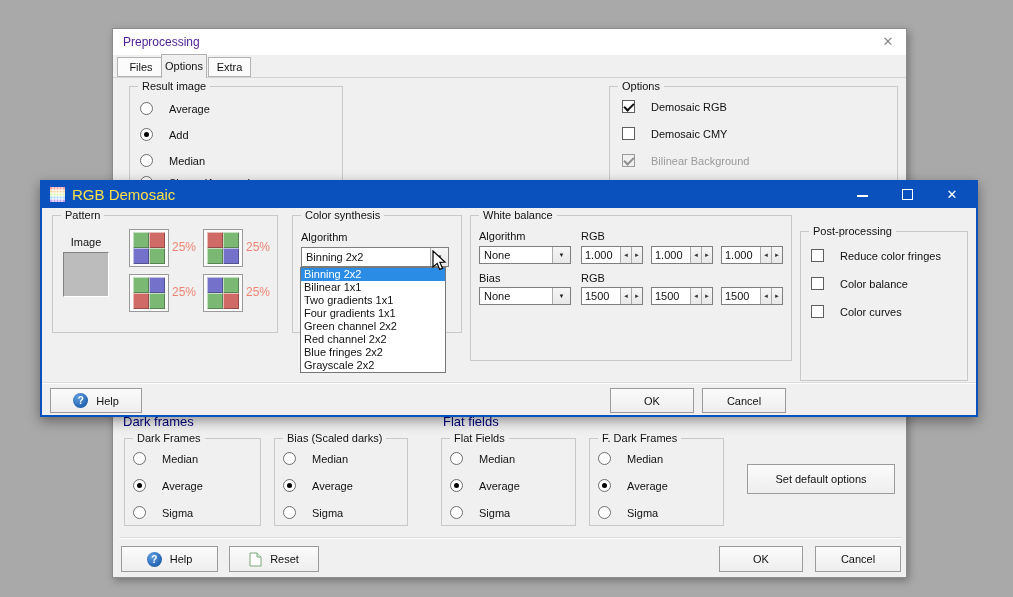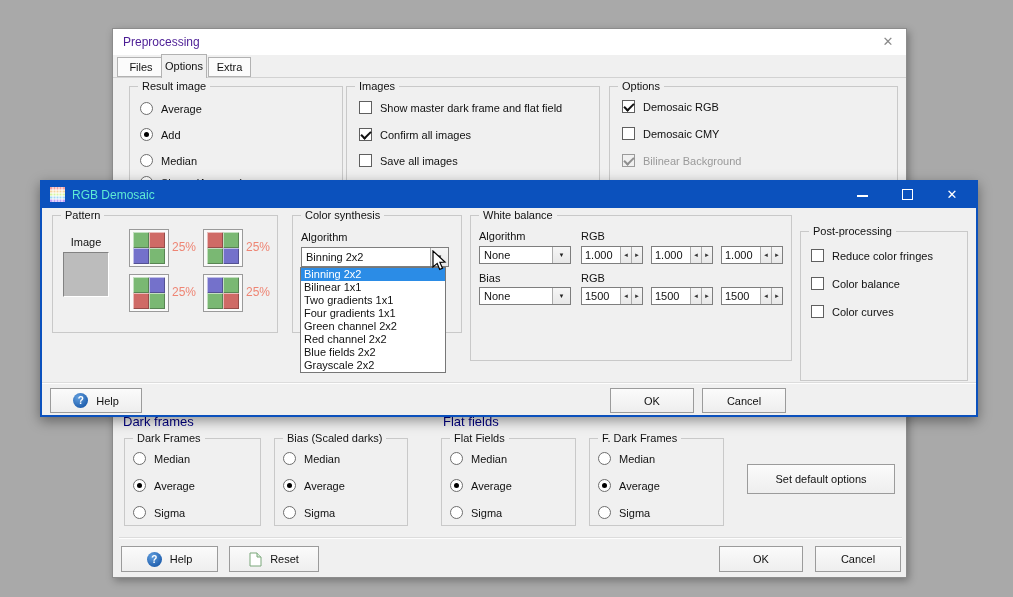--- a/index.html
+++ b/index.html
@@ -12,38 +12,38 @@
   .prep-tb{position:absolute;left:0;top:0;width:100%;height:26px;background:#ffffff}
   .prep-title{position:absolute;left:10px;top:0;line-height:26px;font-size:12px;color:#4c1d95}
   .prep-close{position:absolute;right:10px;top:0;line-height:26px;font-size:13px;color:#8a8a8a;width:16px;text-align:center}
   .tab{position:absolute;border:1px solid #b2b2b2;background:#fbfbfb;text-align:center;font-size:11px;line-height:19px;z-index:3}
   .tab.sel{background:#f0f0f0;border-bottom:none;line-height:22px;z-index:4}
   .panel-line{position:absolute;left:0;top:48px;width:100%;height:1px;background:#d2d2d2;z-index:2}
   
   .gb{position:absolute;border:1px solid #c9c9c9}
   .gb-title{position:absolute;top:-7px;left:8px;background:#f0f0f0;padding:0 4px;font-size:11px;line-height:13px;white-space:nowrap}
   .opt{position:absolute;display:flex;align-items:center;height:15px;white-space:nowrap}
-  .opt .lbl{margin-left:8px}
+  .opt .lbl{margin-left:16px}
   .opt.dis .lbl{color:#9a9a9a}
   .radio{width:13px;height:13px;border-radius:50%;border:1px solid #6e6e6e;background:#fff;position:relative;flex:none}
   .radio.on::after{content:"";position:absolute;left:3px;top:3px;width:5px;height:5px;border-radius:50%;background:#000}
   .cb{width:13px;height:13px;border:1px solid #5f5f5f;background:#fff;position:relative;flex:none}
   .cb.on::after{content:"";position:absolute;left:1px;top:2px;width:8px;height:4px;border-left:2px solid #111;border-bottom:2px solid #111;transform:rotate(-45deg)}
   .cb.dis{background:#f0f0f0;border-color:#9a9a9a}
   .cb.dis::after{border-color:#8f8f8f}
   .pbtn{position:absolute;background:linear-gradient(#fbfbfb,#eeeeee);border:1px solid #9b9b9b;display:flex;align-items:center;justify-content:center;font-size:11px;color:#111}
   .sechdr{position:absolute;color:var(--section-header,#000080);font-size:13px;white-space:nowrap}
   .divline{position:absolute;height:1px;background:#dcdcdc}
   .divline::after{content:"";position:absolute;left:0;top:1px;width:100%;height:1px;background:#fdfdfd}
   .help-ic{width:15px;height:15px;border-radius:50%;background:radial-gradient(circle at 35% 30%,#639fde,#1f5fae 75%);color:#fff;font-size:10px;font-weight:bold;display:flex;align-items:center;justify-content:center;margin-right:8px;flex:none}
   .reset-ic{margin-right:8px;flex:none}
   
   .rgbwin{left:40px;top:180px;width:938px;height:237px;border:2px solid var(--titlebar-blue,#0b51bd);box-shadow:0 4px 12px rgba(0,0,0,.40)}
   .rgb-tb{position:absolute;left:0;top:0;width:100%;height:26px;background:var(--titlebar-blue,#0b51bd)}
-  .rgb-title{position:absolute;left:30px;top:0;line-height:26px;font-size:12px;color:#5eead4}
+  .rgb-title{position:absolute;left:30px;top:0;line-height:26px;font-size:15px;color:#fde047}
   .rgb-ic{position:absolute;left:8px;top:5px}
   .t-min{position:absolute;left:815px;top:13px;width:11px;height:2px;background:#fff}
   .t-max{position:absolute;left:860px;top:7px;width:11px;height:11px;border:1px solid #fff}
   .t-close{position:absolute;left:901px;top:0;width:18px;line-height:26px;text-align:center;font-size:13px;color:#fff}
   .rgb-body{position:absolute;left:0;top:26px;width:934px;height:207px}
   .patbtn{position:absolute;width:40px;height:38px;background:#fafafa;border:1px solid #9a9a9a;display:flex;align-items:center;justify-content:center}
   .patgrid{width:32px;height:32px;display:grid;grid-template-columns:16px 16px;grid-template-rows:16px 16px}
   .cell{box-shadow:inset 1px 1px 0 rgba(255,255,255,.55),inset -1px -1px 0 rgba(0,0,0,.28)}
   .c-green{background:var(--pattern-green,#7ab873)}
   .c-red{background:var(--pattern-red,#cf6a66)}
@@ -91,35 +91,20 @@
       <div class="opt" style="left:10px;top:66px">
         <span class="radio"></span>
         <span class="lbl">Median</span>
       </div>
       <div class="opt" style="left:10px;top:88px">
         <span class="radio"></span>
         <span class="lbl">Sigma (Average)</span>
       </div>
     </div>
 
-    <div class="gb" style="left:233px;top:57px;width:254px;height:146px">
-      <span class="gb-title">Images</span>
-      <div class="opt" style="left:12px;top:13px">
-        <span class="cb"></span>
-        <span class="lbl">Show master dark frame and flat field</span>
-      </div>
-      <div class="opt" style="left:12px;top:40px">
-        <span class="cb on"></span>
-        <span class="lbl">Confirm all images</span>
-      </div>
-      <div class="opt" style="left:12px;top:66px">
-        <span class="cb"></span>
-        <span class="lbl">Save all images</span>
-      </div>
-    </div>
 
     <div class="gb" style="left:496px;top:57px;width:289px;height:146px">
       <span class="gb-title">Options</span>
       <div class="opt" style="left:12px;top:12px">
         <span class="cb on"></span>
         <span class="lbl">Demosaic RGB</span>
       </div>
       <div class="opt" style="left:12px;top:39px">
         <span class="cb"></span>
         <span class="lbl">Demosaic CMY</span>
@@ -290,21 +275,21 @@
         </div>
       </div>
 
       <div class="dlist">
         <div class="ditem hl">Binning 2x2</div>
         <div class="ditem">Bilinear 1x1</div>
         <div class="ditem">Two gradients 1x1</div>
         <div class="ditem">Four gradients 1x1</div>
         <div class="ditem">Green channel 2x2</div>
         <div class="ditem">Red channel 2x2</div>
-        <div class="ditem">Blue fields 2x2</div>
+        <div class="ditem">Blue fringes 2x2</div>
         <div class="ditem">Grayscale 2x2</div>
       </div>
 
       <div class="gb" style="left:428px;top:7px;width:322px;height:146px">
         <span class="gb-title">White balance</span>
         <div class="flabel" style="left:8px;top:14px">Algorithm</div>
         <div class="combo" style="left:8px;top:30px;width:92px;height:18px">
           <span class="cval">None</span>
           <span class="cbtn">▼</span>
         </div>

